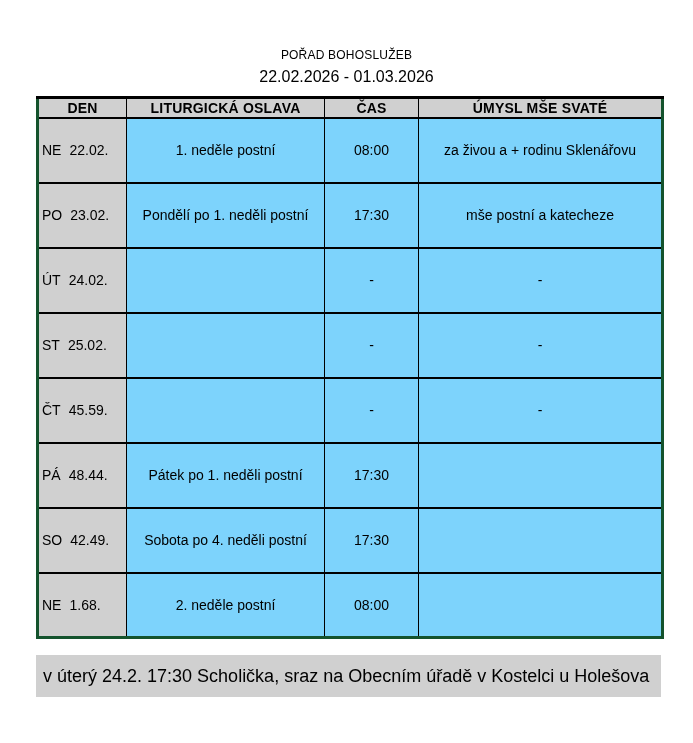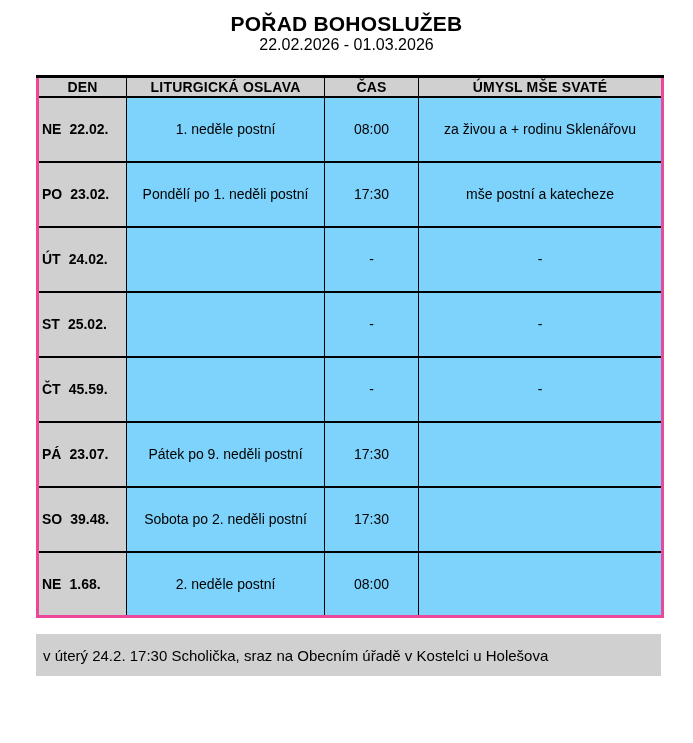--- a/index.html
+++ b/index.html
@@ -10,33 +10,34 @@
     background: #ffffff;
     color: #000000;
     font-family: "Liberation Sans", sans-serif;
     -webkit-font-smoothing: antialiased;
   }
   .page { width: 693px; height: 743px; overflow: hidden; }
 
   
   .titles { text-align: center; padding-top: 13px; }
   .title, .subtitle {
-    font-size: 21px;
-    font-weight: bold;
+    font-size: 12px;
+    font-weight: normal;
     line-height: 21px;
     letter-spacing: 0.2px;
+    margin-top: 32px;
   }
   .daterange { font-size: 16px; line-height: 22px; }
 
   
   table.schedule {
     border-collapse: collapse;
     table-layout: fixed;
-    margin: 19px 0 0 36px;
-    border: 3px solid #ec4899;
+    margin: 8px 0 0 36px;
+    border: 3px solid #14532d;
     width: 625px;
   }
   col.c0 { width: 89px; }
   col.c1 { width: 198px; }
   col.c2 { width: 94px; }
   col.c3 { width: 244px; }
 
   th {
     background: #d0d0d0;
     font-size: 14px;
@@ -57,36 +58,36 @@
     font-size: 14px;
     text-align: center;
     vertical-align: middle;
     padding: 0 2px;
     overflow: hidden;
     background: #7dd3fc;
   }
   td.den-cell {
     background: #d0d0d0;
     text-align: left;
-    font-weight: bold;
+    font-weight: normal;
     padding-left: 3px;
     white-space: nowrap;
   }
   td.den-cell .day-date { margin-left: 8px; }
 
   
   .footer-note {
     margin: 16px 0 0 36px;
     width: 625px;
     height: 42px;
     background: #d0d0d0;
     display: flex;
     align-items: center;
     padding-left: 7px;
-    font-size: 15px;
+    font-size: 18px;
   }
 </style>
 </head>
 <body>
 
 <div class="page">
 
   <div class="titles">
     <div class="title">POŘAD BOHOSLUŽEB</div>
     <div class="daterange">22.02.2026 - 01.03.2026</div>
@@ -132,28 +133,28 @@
           <td>-</td>
           <td>-</td>
         </tr>
         <tr>
           <td class="den-cell"><span class="day-abbr">ČT</span><span class="day-date">45.59.</span></td>
           <td></td>
           <td>-</td>
           <td>-</td>
         </tr>
         <tr>
-          <td class="den-cell"><span class="day-abbr">PÁ</span><span class="day-date">23.07.</span></td>
-          <td>Pátek po 9. neděli postní</td>
+          <td class="den-cell"><span class="day-abbr">PÁ</span><span class="day-date">48.44.</span></td>
+          <td>Pátek po 1. neděli postní</td>
           <td>17:30</td>
           <td></td>
         </tr>
         <tr>
-          <td class="den-cell"><span class="day-abbr">SO</span><span class="day-date">39.48.</span></td>
-          <td>Sobota po 2. neděli postní</td>
+          <td class="den-cell"><span class="day-abbr">SO</span><span class="day-date">42.49.</span></td>
+          <td>Sobota po 4. neděli postní</td>
           <td>17:30</td>
           <td></td>
         </tr>
         <tr>
           <td class="den-cell"><span class="day-abbr">NE</span><span class="day-date">1.68.</span></td>
           <td>2. neděle postní</td>
           <td>08:00</td>
           <td></td>
         </tr>
       </tbody>

